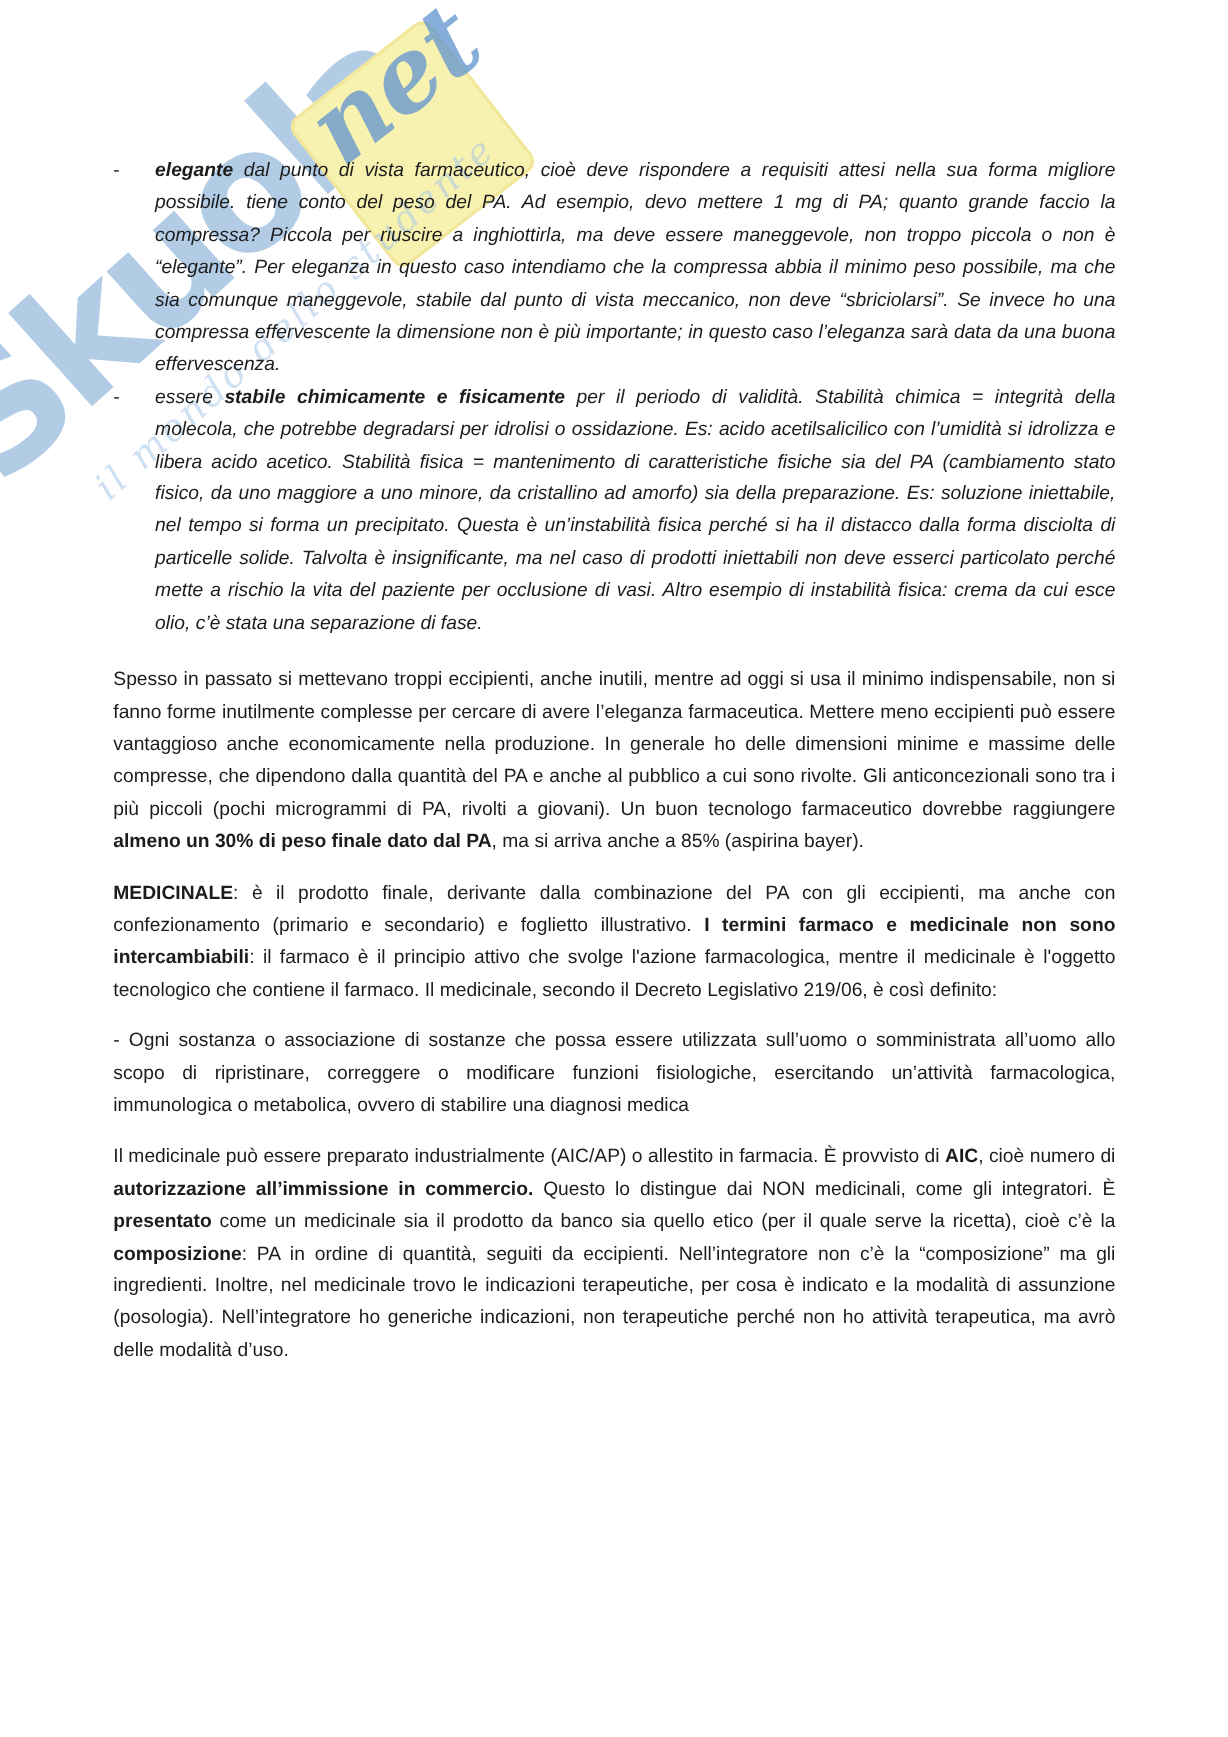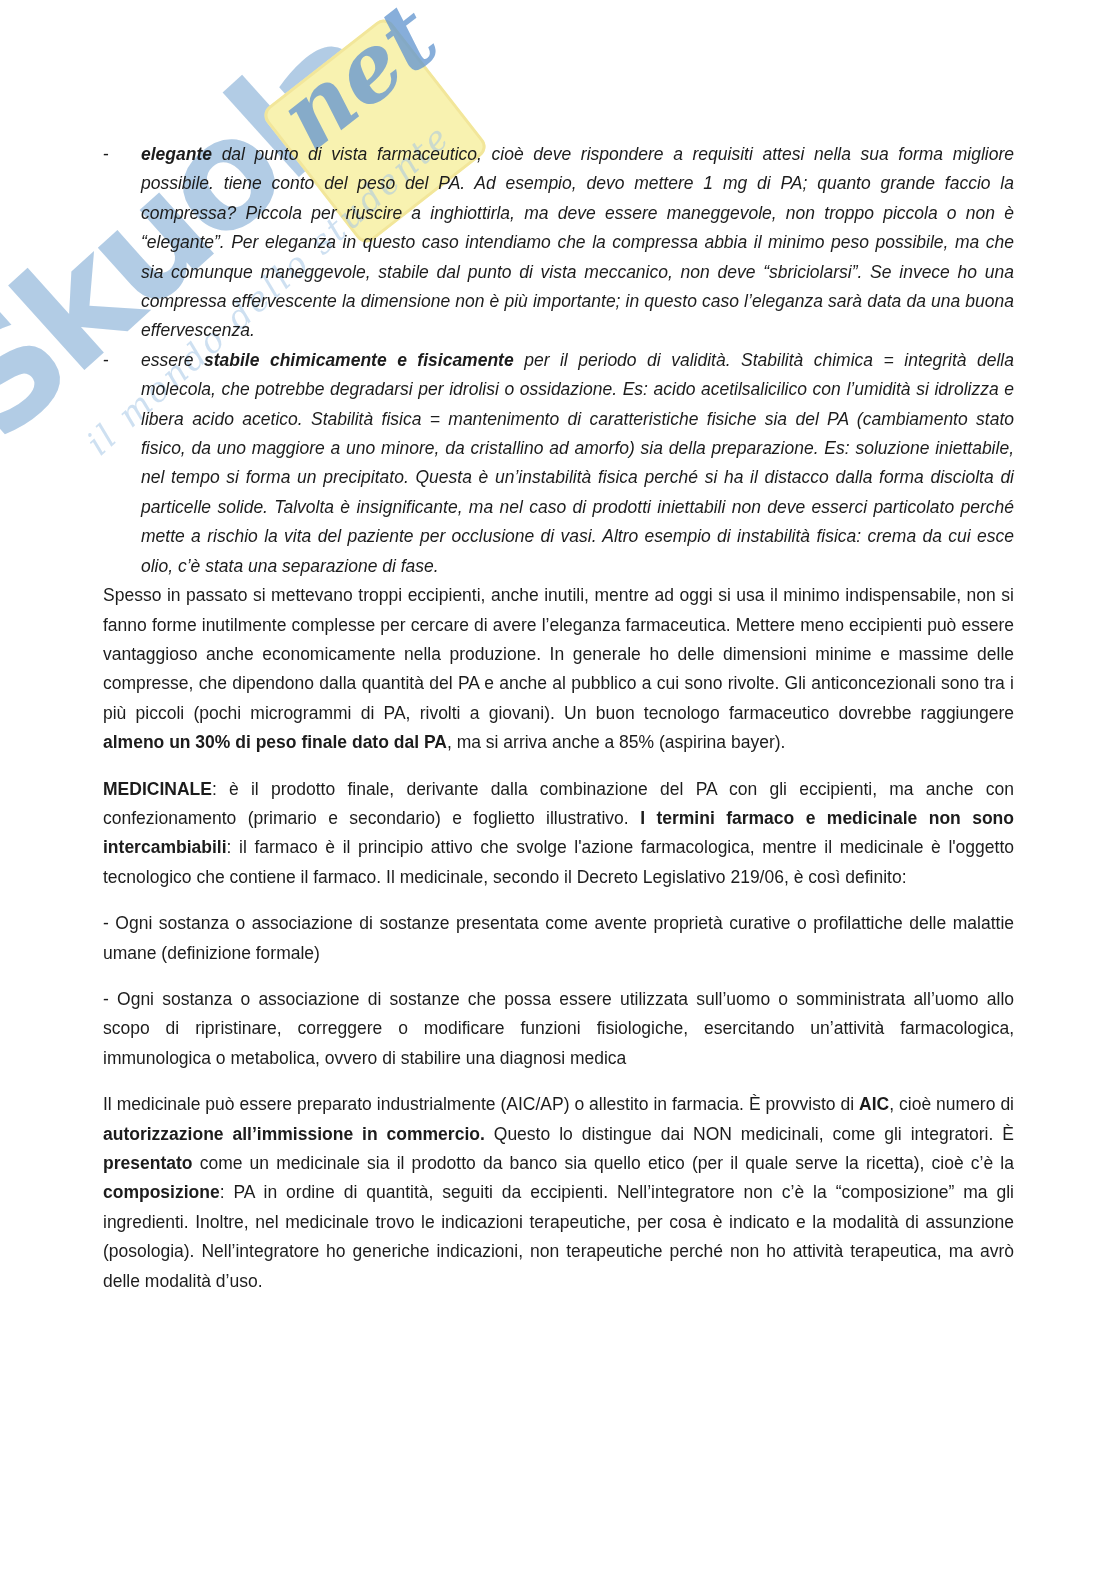--- a/index.html
+++ b/index.html
@@ -67,21 +67,21 @@
     position: absolute;
     left: 103px; top: 140px;
     width: 911px;
     z-index: 2;
     font-size: 17.5px;
     line-height: 29.4px;
     text-align: justify;
   }
   .block { margin: 0 0 17px 0; }
   .bullet { display: flex; margin-bottom: 0; }
-  .bullet + .para { margin-top: 0; }
+  .bullet + .para { margin-top: 22px; }
   .bullet .dash { flex: 0 0 38px; }
   .bullet .bullet-content { flex: 1 1 auto; text-align: justify; font-style: italic; }
   .b { font-weight: bold; }
 </style>
 </head>
 <body>
 
 <div class="watermark">
   <div class="wm-big">Skuola</div>
   <div class="wm-tile"></div>
@@ -93,16 +93,15 @@
     <div class="block bullet">
       <span class="dash">-</span>
       <span class="bullet-content"><span class="b">elegante</span><span> dal punto di vista farmaceutico, cioè deve rispondere a requisiti attesi nella sua forma migliore possibile. tiene conto del peso del PA. Ad esempio, devo mettere 1 mg di PA; quanto grande faccio la compressa? Piccola per riuscire a inghiottirla, ma deve essere maneggevole, non troppo piccola o non è “elegante”. Per eleganza in questo caso intendiamo che la compressa abbia il minimo peso possibile, ma che sia comunque maneggevole, stabile dal punto di vista meccanico, non deve “sbriciolarsi”. Se invece ho una compressa effervescente la dimensione non è più importante; in questo caso l’eleganza sarà data da una buona effervescenza.</span></span>
     </div>
     <div class="block bullet">
       <span class="dash">-</span>
       <span class="bullet-content"><span>essere </span><span class="b">stabile chimicamente e fisicamente</span><span> per il periodo di validità. Stabilità chimica = integrità della molecola, che potrebbe degradarsi per idrolisi o ossidazione. Es: acido acetilsalicilico con l’umidità si idrolizza e libera acido acetico. Stabilità fisica = mantenimento di caratteristiche fisiche sia del PA (cambiamento stato fisico, da uno maggiore a uno minore, da cristallino ad amorfo) sia della preparazione. Es: soluzione iniettabile, nel tempo si forma un precipitato. Questa è un’instabilità fisica perché si ha il distacco dalla forma disciolta di particelle solide. Talvolta è insignificante, ma nel caso di prodotti iniettabili non deve esserci particolato perché mette a rischio la vita del paziente per occlusione di vasi. Altro esempio di instabilità fisica: crema da cui esce olio, c’è stata una separazione di fase.</span></span>
     </div>
     <div class="block para"><span>Spesso in passato si mettevano troppi eccipienti, anche inutili, mentre ad oggi si usa il minimo indispensabile, non si fanno forme inutilmente complesse per cercare di avere l’eleganza farmaceutica. Mettere meno eccipienti può essere vantaggioso anche economicamente nella produzione. In generale ho delle dimensioni minime e massime delle compresse, che dipendono dalla quantità del PA e anche al pubblico a cui sono rivolte. Gli anticoncezionali sono tra i più piccoli (pochi microgrammi di PA, rivolti a giovani). Un buon tecnologo farmaceutico dovrebbe raggiungere </span><span class="b">almeno un 30% di peso finale dato dal PA</span><span>, ma si arriva anche a 85% (aspirina bayer).</span></div>
     <div class="block para"><span class="b">MEDICINALE</span><span>: è il prodotto finale, derivante dalla combinazione del PA con gli eccipienti, ma anche con confezionamento (primario e secondario) e foglietto illustrativo. </span><span class="b">I termini farmaco e medicinale non sono intercambiabili</span><span>: il farmaco è il principio attivo che svolge l'azione farmacologica, mentre il medicinale è l'oggetto tecnologico che contiene il farmaco. Il medicinale, secondo il Decreto Legislativo 219/06, è così definito:</span></div>
-    <div class="block para"><span>- Ogni sostanza o associazione di sostanze presentata come avente proprietà curative o profilattiche delle malattie umane (definizione formale)</span></div>
     <div class="block para"><span>- Ogni sostanza o associazione di sostanze che possa essere utilizzata sull’uomo o somministrata all’uomo allo scopo di ripristinare, correggere o modificare funzioni fisiologiche, esercitando un’attività farmacologica, immunologica o metabolica, ovvero di stabilire una diagnosi medica</span></div>
     <div class="block para"><span>Il medicinale può essere preparato industrialmente (AIC/AP) o allestito in farmacia. È provvisto di </span><span class="b">AIC</span><span>, cioè numero di </span><span class="b">autorizzazione all’immissione in commercio.</span><span> Questo lo distingue dai NON medicinali, come gli integratori. È </span><span class="b">presentato</span><span> come un medicinale sia il prodotto da banco sia quello etico (per il quale serve la ricetta), cioè c’è la </span><span class="b">composizione</span><span>: PA in ordine di quantità, seguiti da eccipienti. Nell’integratore non c’è la “composizione” ma gli ingredienti. Inoltre, nel medicinale trovo le indicazioni terapeutiche, per cosa è indicato e la modalità di assunzione (posologia). Nell’integratore ho generiche indicazioni, non terapeutiche perché non ho attività terapeutica, ma avrò delle modalità d’uso.</span></div>
   </div>
 
 </body></html>

